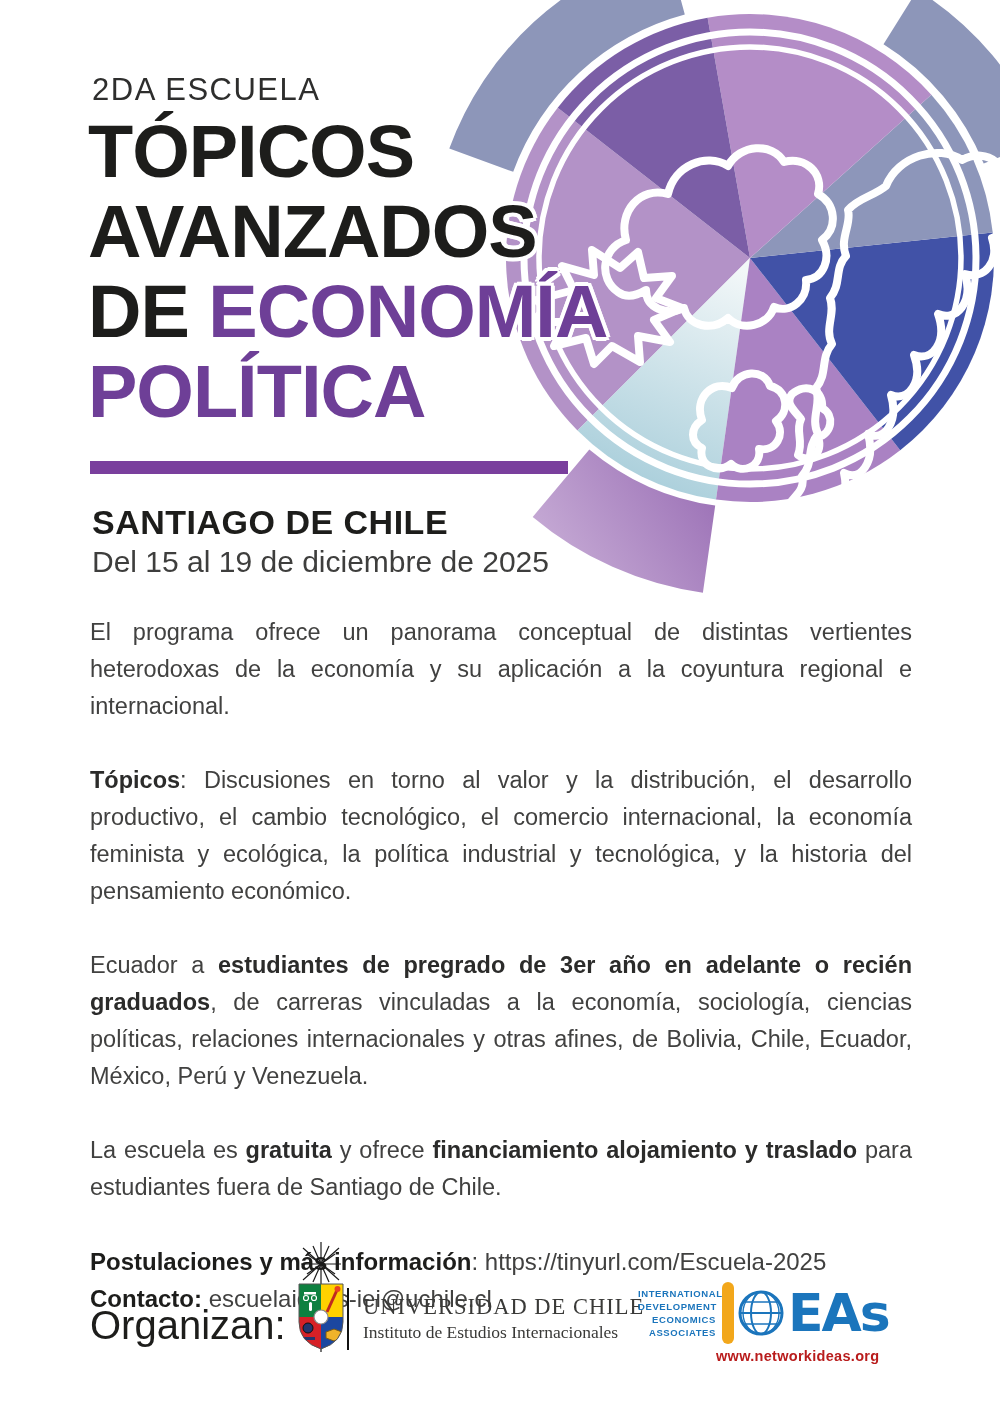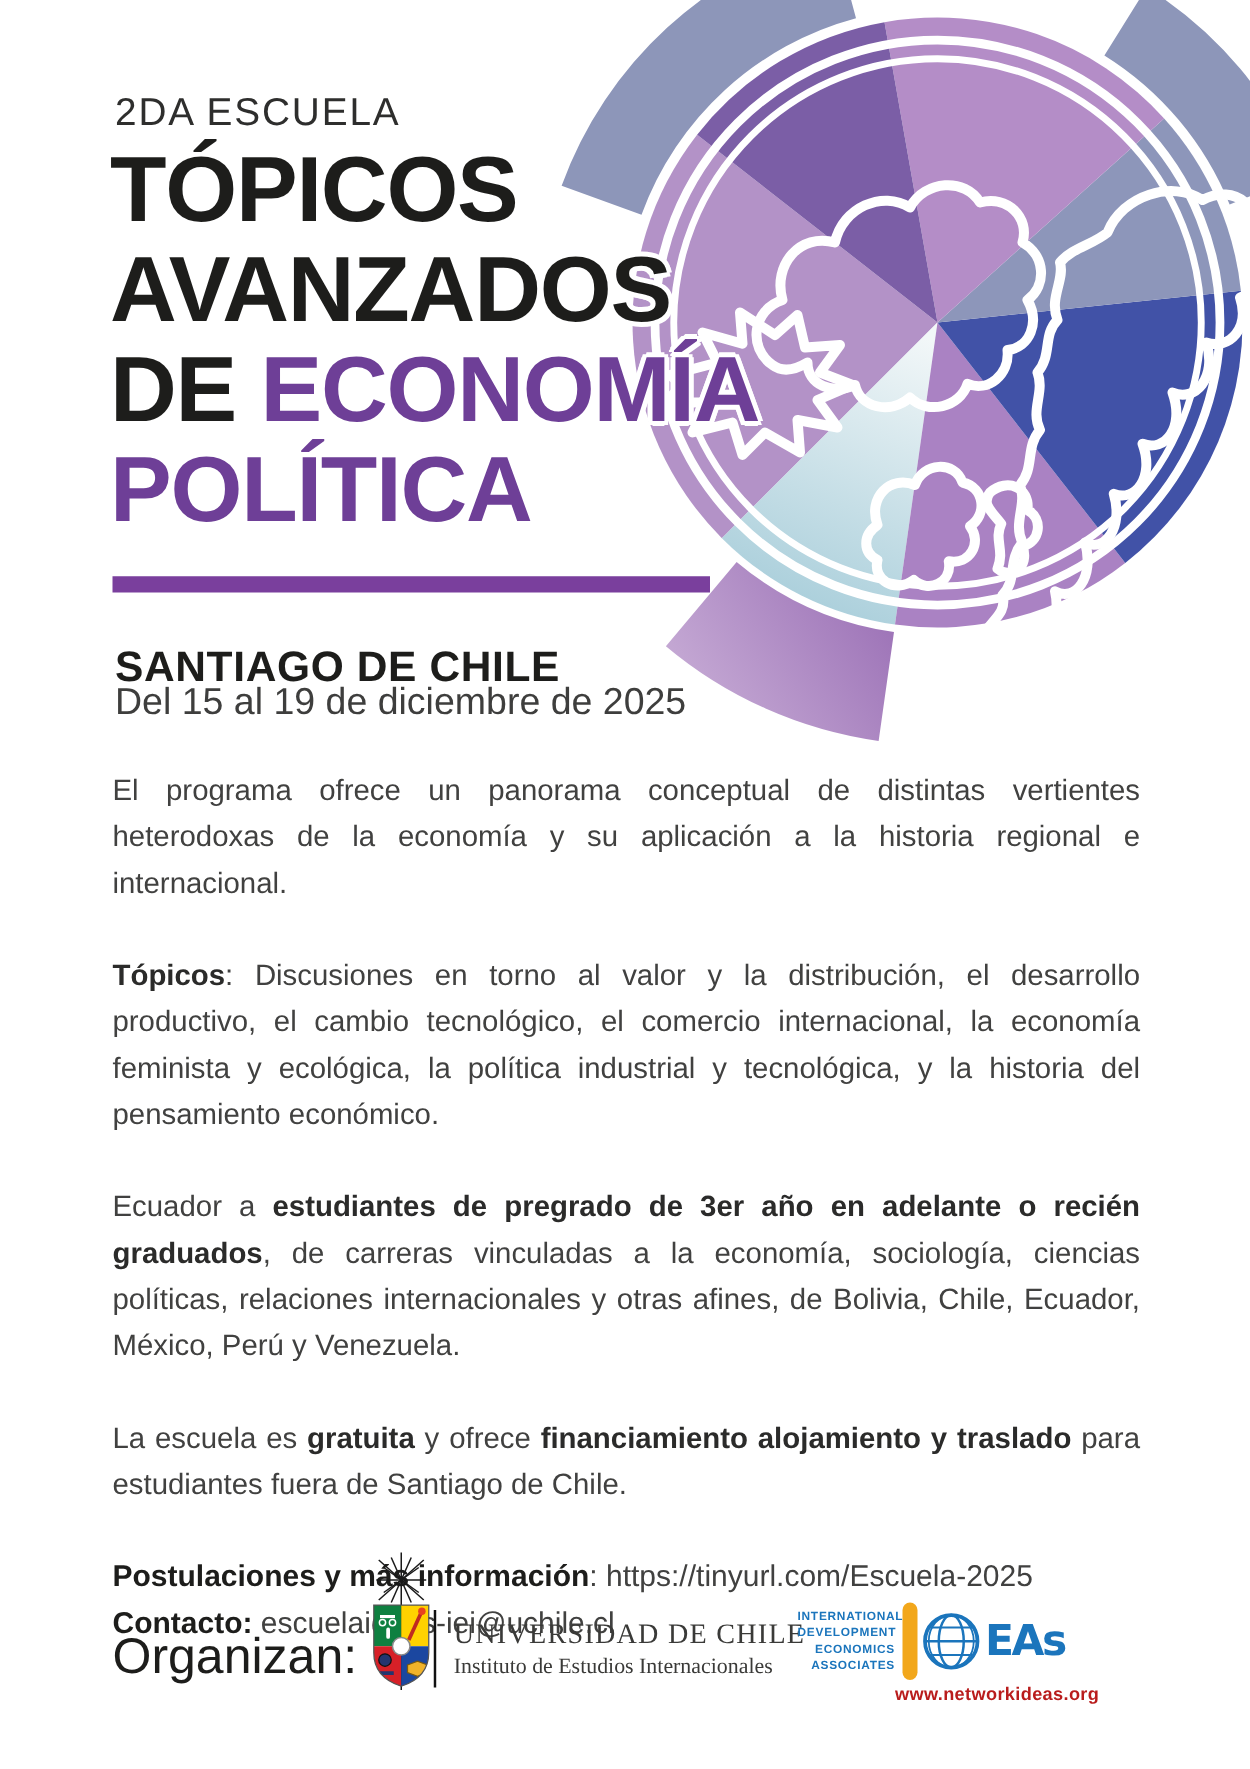--- a/index.html
+++ b/index.html
@@ -16,42 +16,42 @@
   }
   .title{
     position:absolute;left:88px;top:112px;z-index:3;margin:0;
     font-size:74px;line-height:80px;font-weight:700;letter-spacing:-1px;color:#1d1d1b;
     text-shadow:-4px 0 0 #fff,4px 0 0 #fff,0 -4px 0 #fff,0 4px 0 #fff,
                 -3px -3px 0 #fff,3px -3px 0 #fff,-3px 3px 0 #fff,3px 3px 0 #fff;
   }
   .title .purple{color:#6e3f97;}
   .rule{position:absolute;left:90px;top:461px;width:478px;height:13px;background:#7a3f9d;z-index:1;}
   .location{
-    position:absolute;left:92px;top:515px;z-index:3;margin:0;
+    position:absolute;left:92px;top:503px;z-index:3;margin:0;
     font-size:34px;font-weight:700;letter-spacing:0.5px;color:#1d1d1b;
   }
   .dates{position:absolute;left:92px;top:545px;z-index:3;font-size:30px;color:#3e3e3d;}
   
   .content{position:absolute;left:90px;top:614px;width:822px;z-index:3;}
   .content p{margin:0 0 37px 0;font-size:23.5px;line-height:37px;text-align:justify;color:#414140;}
   .content p strong{font-weight:700;color:#2b2b2a;}
   .info-line{font-size:24px;line-height:37px;color:#414140;}
   .info-line strong{font-weight:700;color:#1d1d1b;}
   
   .organizers{position:absolute;left:90px;top:1303px;z-index:3;font-size:40px;color:#1d1d1b;}
   .uchile{position:absolute;left:293px;top:1240px;z-index:3;display:flex;align-items:flex-end;justify-content:space-between;}
   .uchile-text{margin-left:14px;padding-bottom:12px;}
   .uchile-name{font-family:"Liberation Serif",serif;font-size:22.5px;letter-spacing:1px;color:#3a3a38;white-space:nowrap;}
   .uchile-dept{font-family:"Liberation Serif",serif;font-size:17.5px;color:#3a3a38;white-space:nowrap;margin-top:2px;}
   .ideas{position:absolute;left:638px;top:1282px;z-index:3;}
   .ideas-row{display:flex;align-items:center;}
   .ideas-lines{width:78px;text-align:right;font-size:9.5px;line-height:13px;font-weight:700;
                letter-spacing:0.6px;color:#1b75bc;}
   .ideas-bar{width:12px;height:62px;border-radius:6px;background:#f2a71b;margin:0 2px 0 6px;}
-  .ideas-wordmark{font-family:"DejaVu Sans",sans-serif;font-size:34px;font-weight:700;color:#1b75bc;
+  .ideas-wordmark{font-family:"DejaVu Sans",sans-serif;font-size:52px;font-weight:700;color:#1b75bc;
                   letter-spacing:-2px;line-height:52px;margin-left:2px;}
   .ideas-url{margin-top:4px;margin-left:78px;font-size:14.5px;font-weight:700;color:#b91c1c;letter-spacing:0.3px;}
 </style>
 </head>
 <body>
 
 <div class="poster">
 
   <div class="globe-wrap">
     <svg width="600" height="680" viewBox="0 0 600 680" style="overflow:visible">
@@ -98,21 +98,21 @@
     <span>TÓPICOS</span><br>
     <span>AVANZADOS</span><br>
     <span>DE </span><span class="purple">ECONOMÍA</span><br>
     <span class="purple">POLÍTICA</span>
   </h1>
   <div class="rule"></div>
   <h2 class="location">SANTIAGO DE CHILE</h2>
   <div class="dates">Del 15 al 19 de diciembre de 2025</div>
 
   <div class="content">
-    <p>El programa ofrece un panorama conceptual de distintas vertientes heterodoxas de la economía y su aplicación a la historia regional e internacional.</p>
+    <p>El programa ofrece un panorama conceptual de distintas vertientes heterodoxas de la economía y su aplicación a la coyuntura regional e internacional.</p>
     <p><strong>Tópicos</strong><span>: Discusiones en torno al valor y la distribución, el desarrollo productivo, el cambio tecnológico, el comercio internacional, la economía feminista y ecológica, la política industrial y tecnológica, y la historia del pensamiento económico.</span></p>
     <p><span>Ecuador a </span><strong>estudiantes de pregrado de 3er año en adelante o recién graduados</strong><span>, de carreras vinculadas a la economía, sociología, ciencias políticas, relaciones internacionales y otras afines, de Bolivia, Chile, Ecuador, México, Perú y Venezuela.</span></p>
     <p><span>La escuela es </span><strong>gratuita</strong><span> y ofrece </span><strong>financiamiento  alojamiento y traslado</strong><span> para estudiantes fuera de Santiago de Chile.</span></p>
     <div class="info-line"><strong>Postulaciones y más información</strong><span>: </span><span>https://tinyurl.com/Escuela-2025</span></div>
     <div class="info-line"><strong>Contacto:</strong><span> </span><span>escuelaideas-iei@uchile.cl</span></div>
   </div>
 
   <div class="organizers">Organizan:</div>
 
   <div class="uchile">

